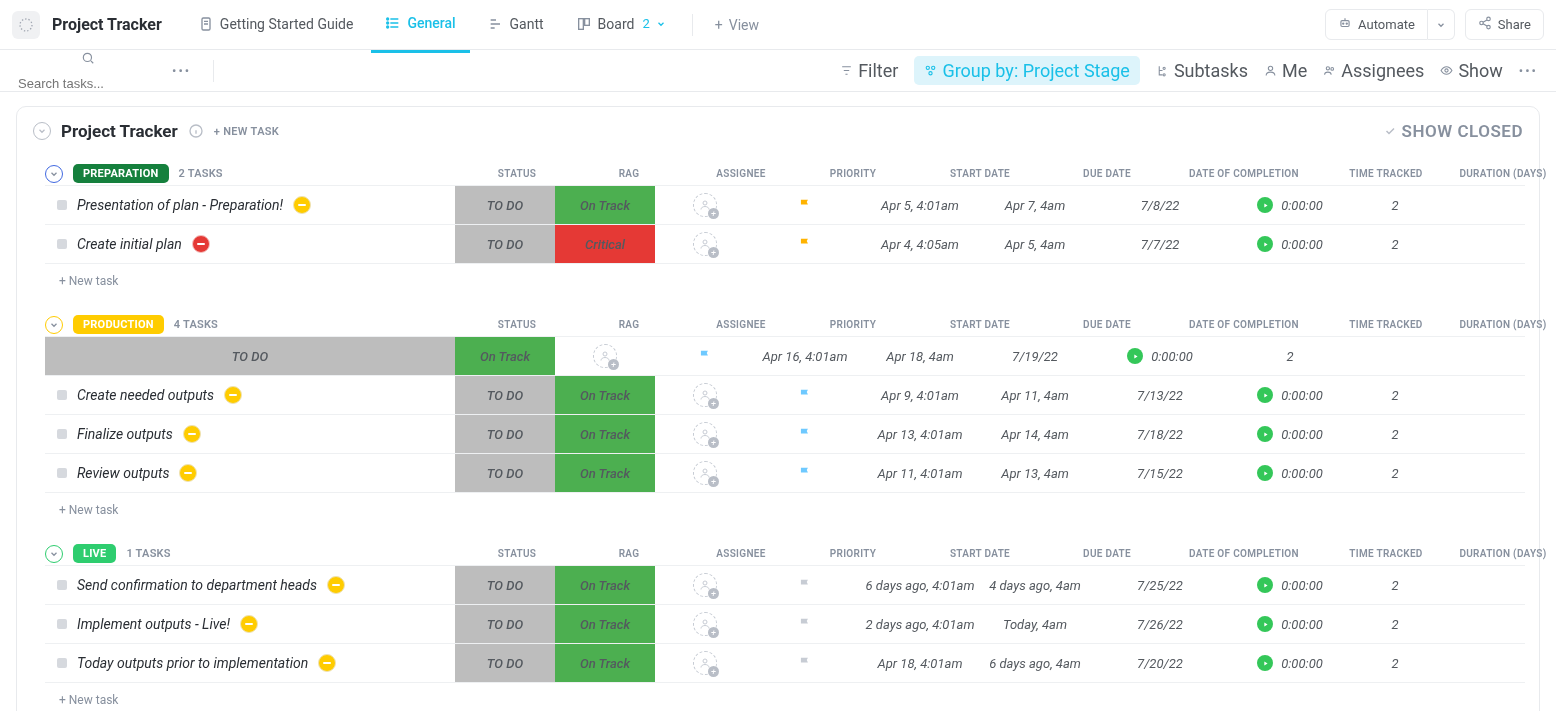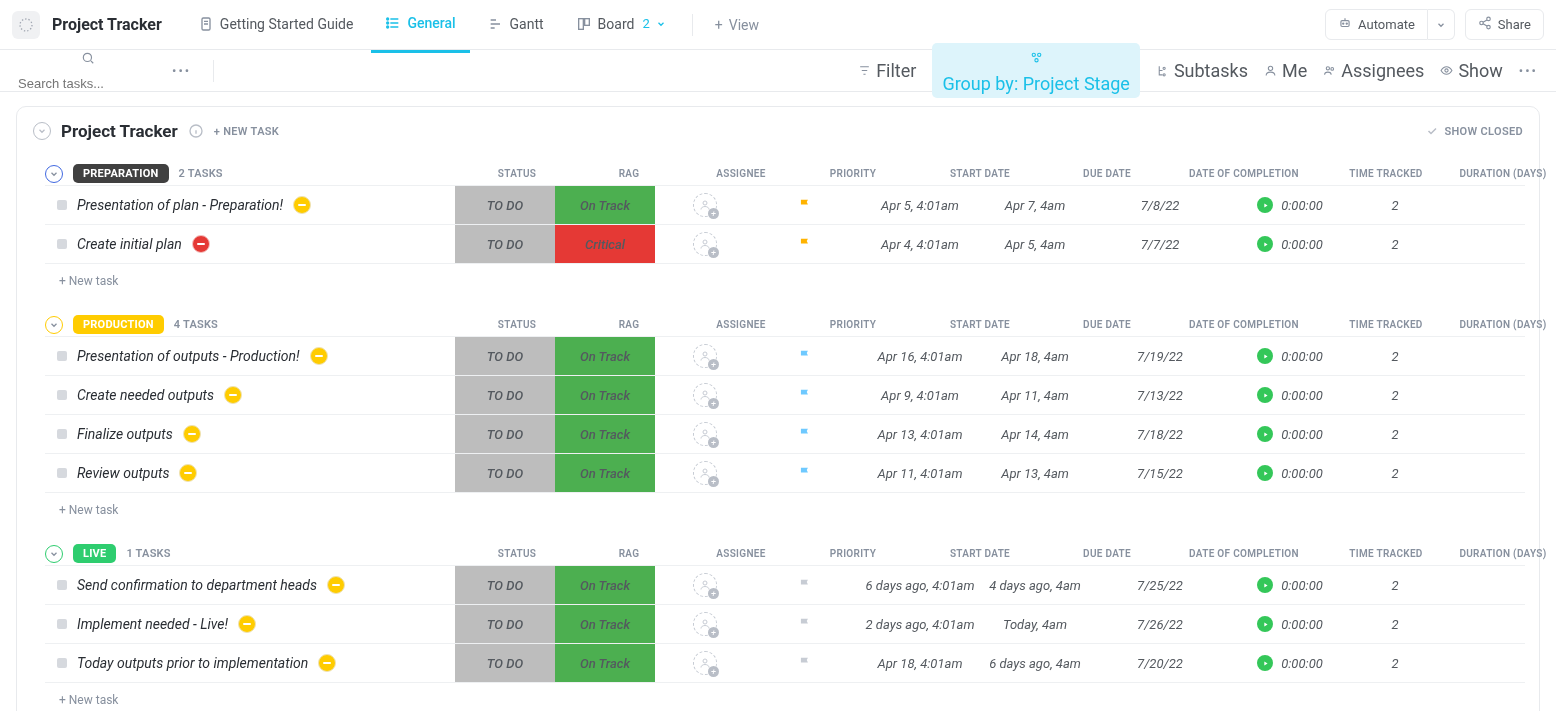--- a/index.html
+++ b/index.html
@@ -19,39 +19,39 @@
   .btn-split { display: flex; }
   .btn-split .main { border-radius: 6px 0 0 6px; margin-left: 6px; }
   .btn-split .arrow { border-left: none; border-radius: 0 6px 6px 0; padding: 6px 8px; }
 
   .toolbar { display: flex; align-items: center; height: 42px; border-bottom: 1px solid #e8eaed; padding: 0 18px; gap: 14px; color: #87909e; }
   .search { display: flex; align-items: center; gap: 8px; color: #87909e; flex-direction: column; }
   .search input { border: none; outline: none; font-size: 13px; width: 140px; }
   .more-h { letter-spacing: 2px; cursor: pointer; }
   .toolbar-right { margin-left: auto; display: flex; align-items: center; gap: 16px; }
   .tool-item { display: flex; align-items: center; gap: 5px; font-size: 18px; color: #54595f; cursor: pointer; }
-  .tool-item.active-chip { background: #ddf4fb; color: #1ac0e8; padding: 4px 10px; border-radius: 5px; flex-direction: column; }
+  .tool-item.active-chip { background: #ddf4fb; color: #1ac0e8; padding: 4px 10px; border-radius: 5px; }
 
   .content { padding: 14px 16px; }
   .panel { border: 1px solid #e8eaed; border-radius: 10px; padding: 12px 10px 10px; }
   .panel-head { display: flex; align-items: center; gap: 10px; padding: 2px 6px 14px; }
   .chev-circle { width: 18px; height: 18px; border: 1.5px solid #b9bec7; border-radius: 50%; display: inline-flex; align-items: center; justify-content: center; cursor: pointer; }
   .chev-circle.blue { border-color:#4169e1; }
   .chev-circle.yellow { border-color:#ffcc00; }
   .chev-circle.green { border-color:#2ecd6f; }
   .chev-circle svg { width: 10px; height: 10px; }
   .panel-title { font-size: 17px; font-weight: 700; }
   .info-i { width: 16px; height: 16px; color: #b9bec7; }
   .new-task-top { color: #87909e; font-size: 11px; font-weight: 600; letter-spacing: .03em; cursor: pointer; }
-  .show-closed { margin-left: auto; display: flex; align-items: center; gap: 6px; color: #87909e; font-size: 11px; font-weight: 600; letter-spacing: .03em; cursor: pointer; }
+  .show-closed { margin-left: auto; display: flex; align-items: center; gap: 6px; color: #87909e; font-size: 17px; font-weight: 600; letter-spacing: .03em; cursor: pointer; }
 
   .group { margin: 6px 4px 24px 18px; }
   .group-head { display: flex; align-items: center; gap: 12px; }
   .pill { padding: 3px 10px; border-radius: 5px; font-size: 11px; font-weight: 700; color: #fff; letter-spacing: .02em; }
-  .pill.preparation { background: #404040; }
+  .pill.preparation { background: #15803d; }
   .pill.production { background: #ffcc00; }
   .pill.live { background: #2ecd6f; }
   .task-count { color: #87909e; font-size: 11px; letter-spacing: .02em; }
 
   .cols { display: grid; grid-template-columns: 410px 100px 100px 100px 100px 130px 100px 150px 110px 100px 30px; align-items: center; }
   .col-header { color: #87909e; font-size: 10px; font-weight: 600; text-align: center; letter-spacing: .03em; padding: 3px 0; }
   .col-header.first { text-align: left; }
 
   .row { background: #fff; border-top: 1px solid #eef0f2; border-bottom: 1px solid #eef0f2; margin-top: -1px; font-style: italic; }
   .row .cell { display:flex; align-items:center; justify-content:center; font-size: 13px; color:#54595f; height: 38px; }
@@ -322,21 +322,21 @@
                   <path d="M4 21c0-4 4-6 8-6s8 2 8 6"></path>
                 </svg>
                 <span class="pplus">+</span>
               </span>
             </div>
             <div class="cell">
               <svg class="flag" viewBox="0 0 24 24" fill="#ffb300">
                 <path d="M5 3v18M5 3h12l-2 4 2 4H5"></path>
               </svg>
             </div>
-            <div class="cell">Apr 4, 4:01am</div>
+            <div class="cell">Apr 4, 4:05am</div>
             <div class="cell due-red">Apr 5, 4am</div>
             <div class="cell">7/7/22</div>
             <div class="cell time-cell">
               <span class="play">
                 <svg viewBox="0 0 24 24">
                   <path d="M8 5v14l11-7z"></path>
                 </svg>
               </span>
               <span>0:00:00</span>
             </div>
@@ -360,27 +360,20 @@
             <div class="col-header">RAG</div>
             <div class="col-header">ASSIGNEE</div>
             <div class="col-header">PRIORITY</div>
             <div class="col-header">START DATE</div>
             <div class="col-header">DUE DATE</div>
             <div class="col-header">DATE OF COMPLETION</div>
             <div class="col-header">TIME TRACKED</div>
             <div class="col-header">DURATION (DAYS)</div>
           </div>
           <div class="cols row">
-            <div class="cell name-cell">
-              <span class="sq"></span>
-              <span>Presentation of outputs - Production!</span> 
-              <span class="minus-badge">
-                <span></span>
-              </span>
-            </div>
             <div class="cell status-cell">TO DO</div>
             <div class="cell rag-cell rag-ontrack">On Track</div>
             <div class="cell assign-cell">
               <span class="avatar-ph">
                 <svg width="12" height="12" viewBox="0 0 24 24" fill="none" stroke="#c7ccd4" stroke-width="2">
                   <circle cx="12" cy="8" r="4"></circle>
                   <path d="M4 21c0-4 4-6 8-6s8 2 8 6"></path>
                 </svg>
                 <span class="pplus">+</span>
               </span>
@@ -575,21 +568,21 @@
                 </svg>
               </span>
               <span>0:00:00</span>
             </div>
             <div class="cell">2</div>
             <div class="cell"></div>
           </div>
           <div class="cols row">
             <div class="cell name-cell">
               <span class="sq"></span>
-              <span>Implement needed - Live!</span> 
+              <span>Implement outputs - Live!</span> 
               <span class="minus-badge">
                 <span></span>
               </span>
             </div>
             <div class="cell status-cell">TO DO</div>
             <div class="cell rag-cell rag-ontrack">On Track</div>
             <div class="cell assign-cell">
               <span class="avatar-ph">
                 <svg width="12" height="12" viewBox="0 0 24 24" fill="none" stroke="#c7ccd4" stroke-width="2">
                   <circle cx="12" cy="8" r="4"></circle>

